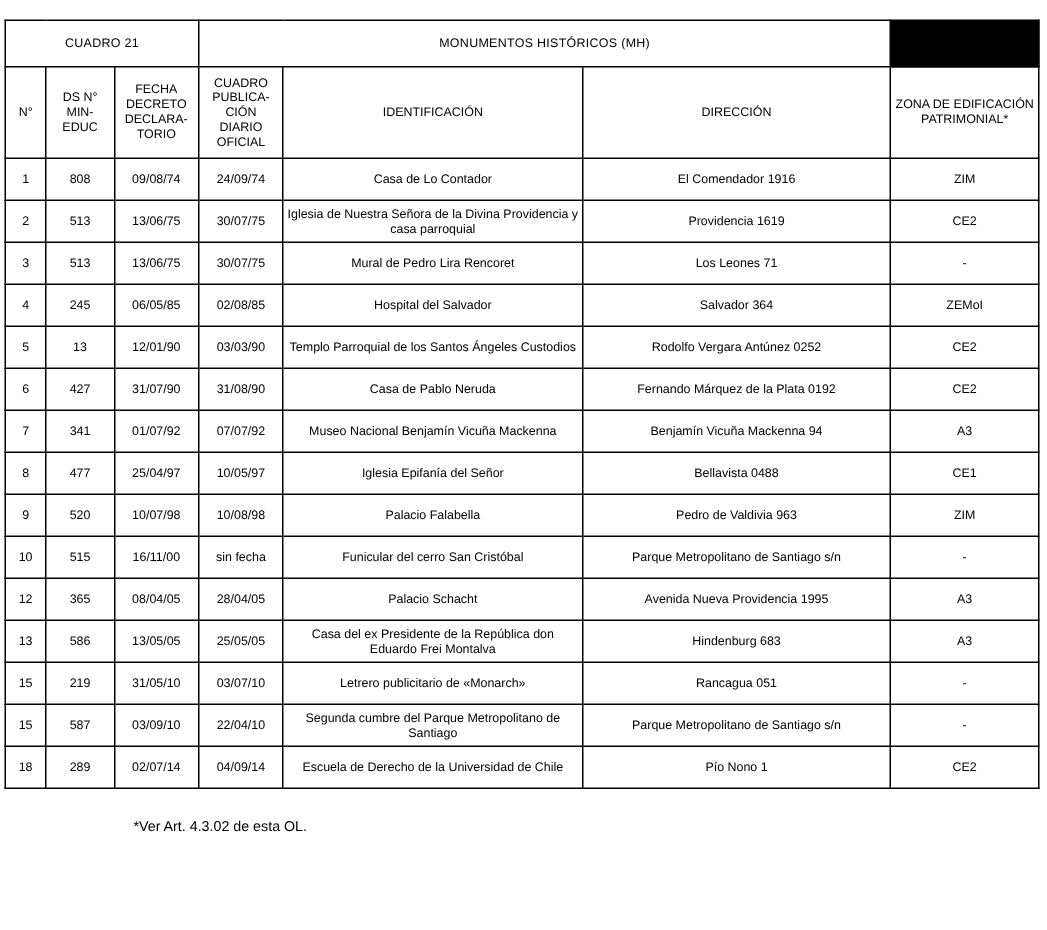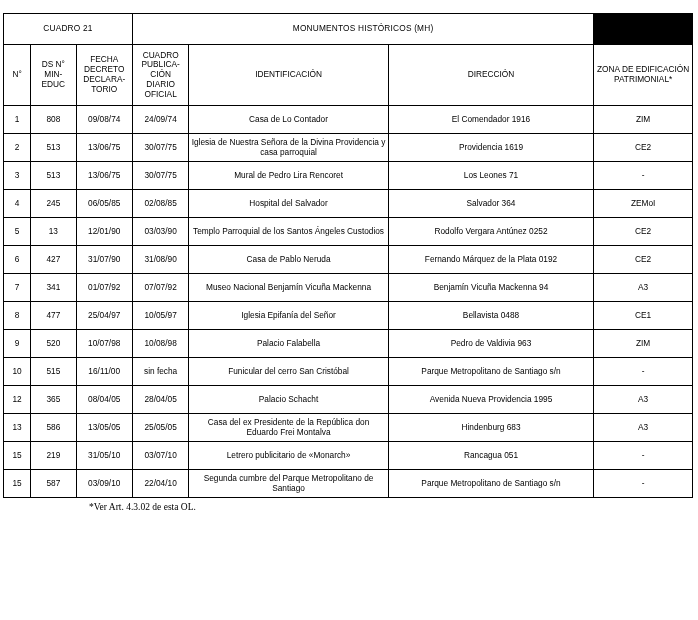--- a/index.html
+++ b/index.html
@@ -71,24 +71,24 @@
   .col-fd     { width: 56px; }
   .col-fp     { width: 56px; }
   .col-ident  { width: 198px; }
   .col-dir    { width: 204px; }
   .col-zona   { width: 98px; }
 
   .cell-ident, .cell-dir {
     font-size: 8.3px;
   }
   .footnote {
-    margin-top: 4px;
+    margin-top: 20px;
     margin-left: 86px;
     font-size: 9.5px;
-    font-family: Liberation Serif, serif;
+    font-family: Liberation Sans, sans-serif;
   }
 </style>
 </head>
 <body>
 
 <div class="page">
   <table class="mh">
     <colgroup>
       <col class="col-n">
       <col class="col-ds">
@@ -233,17 +233,26 @@
       </tr>
       <tr class="body-row">
         <td>15</td>
         <td>587</td>
         <td>03/09/10</td>
         <td>22/04/10</td>
         <td class="cell-ident">Segunda cumbre del Parque Metropolitano de Santiago</td>
         <td class="cell-dir">Parque Metropolitano de Santiago s/n</td>
         <td>-</td>
       </tr>
+      <tr class="body-row">
+        <td>18</td>
+        <td>289</td>
+        <td>02/07/14</td>
+        <td>04/09/14</td>
+        <td class="cell-ident">Escuela de Derecho de la Universidad de Chile</td>
+        <td class="cell-dir">Pío Nono 1</td>
+        <td>CE2</td>
+      </tr>
     </tbody>
   </table>
 
   <div class="footnote">*Ver Art. 4.3.02 de esta OL.</div>
 </div>
 
 </body></html>

